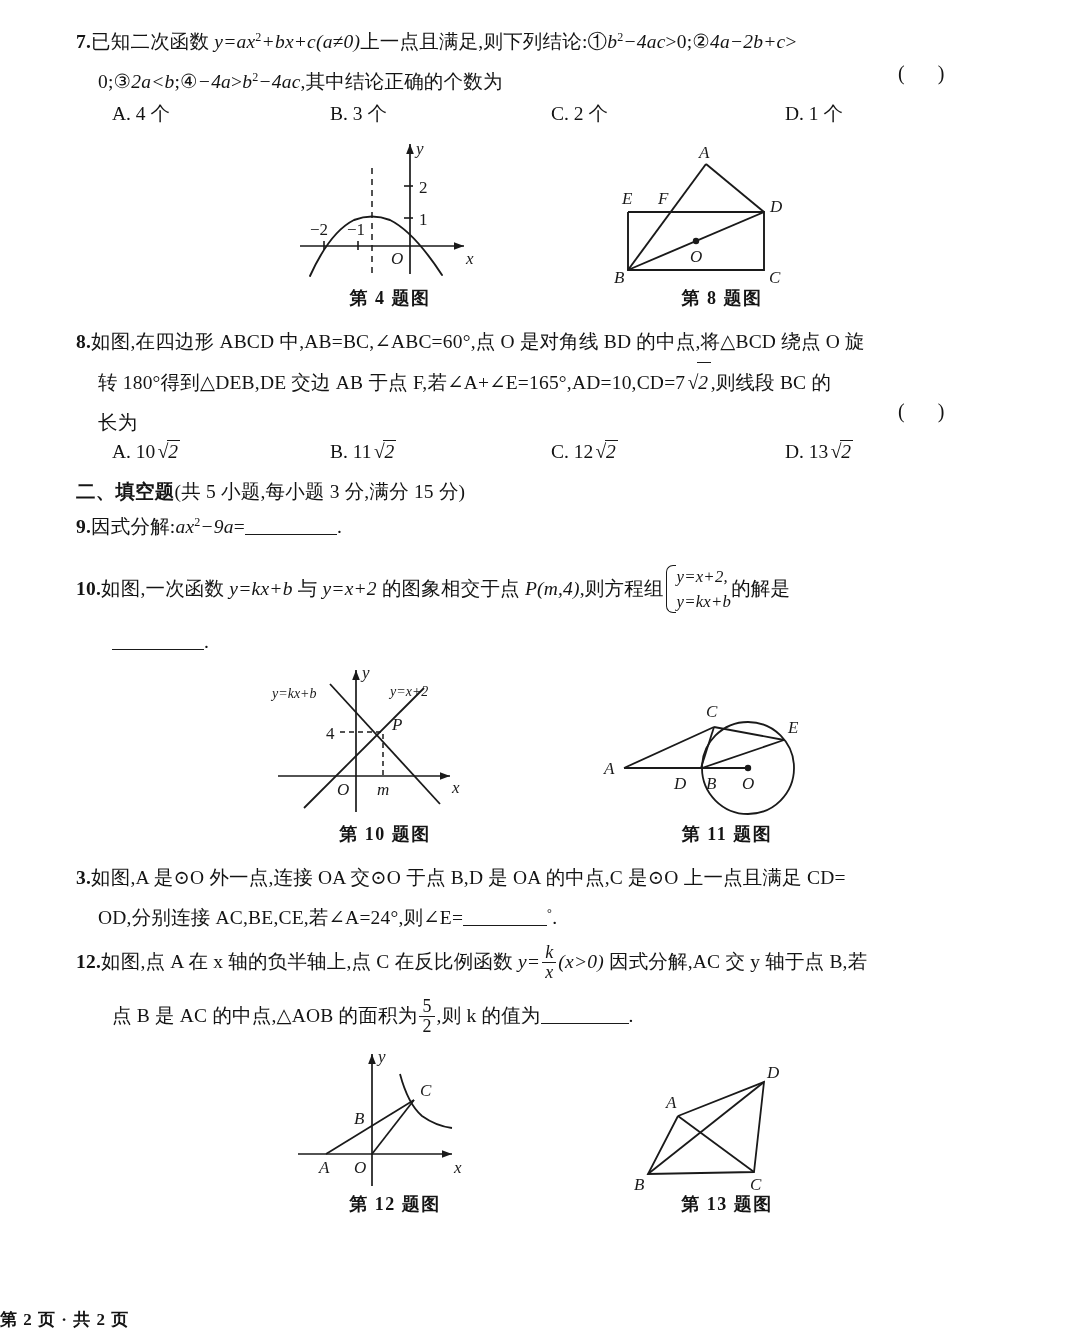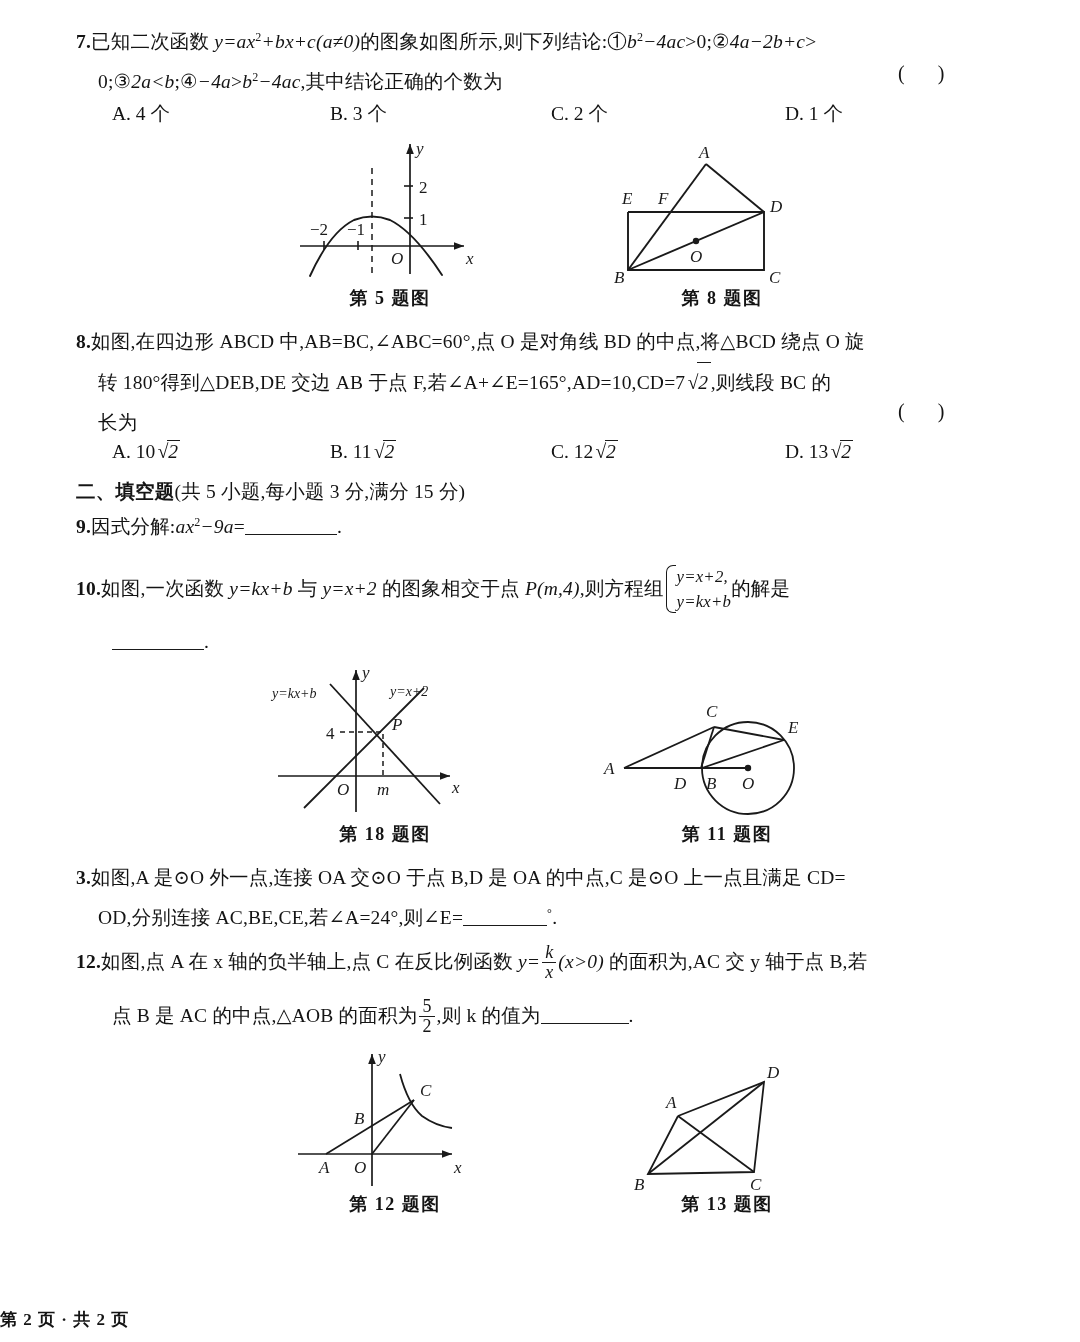--- a/index.html
+++ b/index.html
@@ -141,21 +141,21 @@
     fill: #1a1a1a;
   }
   svg .lbl-up { font-style: normal; }
 </style>
 </head>
 <body>
 
 <div class="page">
 
   <div class="qblock" style="left:76px; top:22px; width:930px;">
-    <span class="qnum">7.</span><span class="cn">已知二次函数 </span><span class="mi">y=ax</span><span class="sup mn">2</span><span class="mi">+bx+c(a≠0)</span><span class="cn">的图象如图所示,则下列结论:①</span><span class="mi">b</span><span class="sup mn">2</span><span class="mi">−4ac</span><span class="mn">&gt;0;②</span><span class="mi">4a−2b+c</span><span class="mn">&gt;</span><br>
+    <span class="qnum">7.</span><span class="cn">已知二次函数 </span><span class="mi">y=ax</span><span class="sup mn">2</span><span class="mi">+bx+c(a≠0)</span><span class="cn">上一点且满足,则下列结论:①</span><span class="mi">b</span><span class="sup mn">2</span><span class="mi">−4ac</span><span class="mn">&gt;0;②</span><span class="mi">4a−2b+c</span><span class="mn">&gt;</span><br>
     <span style="display:inline-block;width:22px;"></span><span class="mn">0;③</span><span class="mi">2a&lt;b</span><span class="mn">;④</span><span class="mi">−4a</span><span class="mn">&gt;</span><span class="mi">b</span><span class="sup mn">2</span><span class="mi">−4ac</span><span class="cn">,其中结论正确的个数为</span>
   </div>
   <div class="paren" style="left:898px; top:62px;">(    )</div>
 
   <div class="choices" style="left:0; top:0;">
     <span class="choice" style="left:112px; top:100px;">A. 4 个</span>
     <span class="choice" style="left:330px; top:100px;">B. 3 个</span>
     <span class="choice" style="left:551px; top:100px;">C. 2 个</span>
     <span class="choice" style="left:785px; top:100px;">D. 1 个</span>
   </div>
@@ -180,21 +180,21 @@
       <line x1="66" y1="113" x2="66" y2="122" stroke="#1a1a1a" stroke-width="1.6"></line>
       <text class="lbl-up" x="127" y="65" font-size="17">2</text>
       <text class="lbl-up" x="127" y="97" font-size="17">1</text>
       <text class="lbl-up" x="18" y="107" font-size="17">−2</text>
       <text class="lbl-up" x="55" y="107" font-size="17">−1</text>
       <text x="99" y="136" font-size="17">O</text>
       <text x="174" y="136" font-size="17">x</text>
       <text x="124" y="26" font-size="17">y</text>
     </svg>
   </div>
-  <div class="figcap" style="left:320px; top:286px; width:140px;">第 5 题图</div>
+  <div class="figcap" style="left:320px; top:286px; width:140px;">第 4 题图</div>
 
   <div class="figure" style="left:614px; top:140px;">
     <svg width="200" height="145" viewBox="0 0 200 145">
 
       <polyline points="14,72 150,72 150,130 14,130 14,72" fill="none" stroke="#1a1a1a" stroke-width="1.9"></polyline>
 
       <line x1="92" y1="24" x2="14" y2="130" stroke="#1a1a1a" stroke-width="1.9"></line>
       <line x1="92" y1="24" x2="150" y2="72" stroke="#1a1a1a" stroke-width="1.9"></line>
 
       <line x1="14" y1="130" x2="150" y2="72" stroke="#1a1a1a" stroke-width="1.9"></line>
@@ -267,21 +267,21 @@
       <text class="lbl-up" x="54" y="79" font-size="17">4</text>
       <text x="105" y="135" font-size="17">m</text>
       <text x="120" y="70" font-size="17">P</text>
       <text x="65" y="135" font-size="17">O</text>
       <text x="180" y="133" font-size="17">x</text>
       <text x="90" y="18" font-size="17">y</text>
       <text x="0" y="38" font-size="14">y=kx+b</text>
       <text x="118" y="36" font-size="14">y=x+2</text>
     </svg>
   </div>
-  <div class="figcap" style="left:310px; top:822px; width:150px;">第 18 题图</div>
+  <div class="figcap" style="left:310px; top:822px; width:150px;">第 10 题图</div>
 
   <div class="figure" style="left:600px; top:695px;">
     <svg width="230" height="140" viewBox="0 0 230 140">
 
       <circle cx="148" cy="73" r="46" fill="none" stroke="#1a1a1a" stroke-width="1.8"></circle>
       <circle cx="148" cy="73" r="3.2" fill="#1a1a1a"></circle>
 
       <line x1="24" y1="73" x2="148" y2="73" stroke="#1a1a1a" stroke-width="1.8"></line>
 
       <line x1="24" y1="73" x2="114" y2="32" stroke="#1a1a1a" stroke-width="1.8"></line>
@@ -300,21 +300,21 @@
     </svg>
   </div>
   <div class="figcap" style="left:652px; top:822px; width:150px;">第 11 题图</div>
 
   <div class="qblock" style="left:76px; top:858px; width:940px;">
     <span class="qnum">3.</span><span class="cn">如图,A 是⊙O 外一点,连接 OA 交⊙O 于点 B,D 是 OA 的中点,C 是⊙O 上一点且满足 CD=</span><br>
     <span style="display:inline-block;width:22px;"></span><span class="cn">OD,分别连接 AC,BE,CE,若∠A=24°,则∠E=</span><span class="blank" style="width:84px;"></span><span class="deg mn">°</span><span class="mn">.</span>
   </div>
 
   <div class="qblock" style="left:76px; top:936px; width:940px; line-height:52px;">
-    <span class="qnum">12.</span><span class="cn">如图,点 A 在 x 轴的负半轴上,点 C 在反比例函数 </span><span class="mi">y=</span><span class="frac"><span class="num mi">k</span><span class="den mi">x</span></span><span class="mi">(x&gt;0)</span><span class="cn"> 的面积为,AC 交 y 轴于点 B,若</span>
+    <span class="qnum">12.</span><span class="cn">如图,点 A 在 x 轴的负半轴上,点 C 在反比例函数 </span><span class="mi">y=</span><span class="frac"><span class="num mi">k</span><span class="den mi">x</span></span><span class="mi">(x&gt;0)</span><span class="cn"> 因式分解,AC 交 y 轴于点 B,若</span>
   </div>
   <div class="qblock" style="left:112px; top:990px; width:900px; line-height:52px;">
     <span class="cn">点 B 是 AC 的中点,△AOB 的面积为</span><span class="frac"><span class="num mn">5</span><span class="den mn">2</span></span><span class="cn">,则 k 的值为</span><span class="blank" style="width:88px;"></span><span class="mn">.</span>
   </div>
 
   <div class="figure" style="left:292px; top:1046px;">
     <svg width="200" height="150" viewBox="0 0 200 150">
 
       <line x1="6" y1="108" x2="160" y2="108" stroke="#1a1a1a" stroke-width="1.7"></line>
       <polygon points="160,108 150,104.2 150,111.8" fill="#1a1a1a"></polygon>

